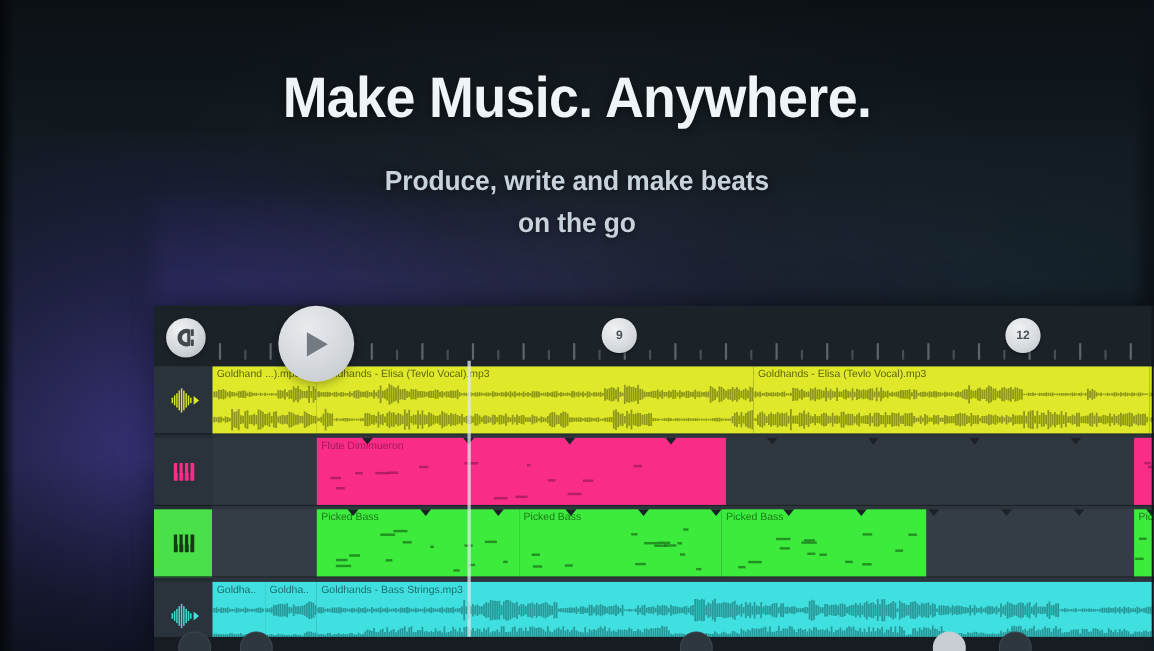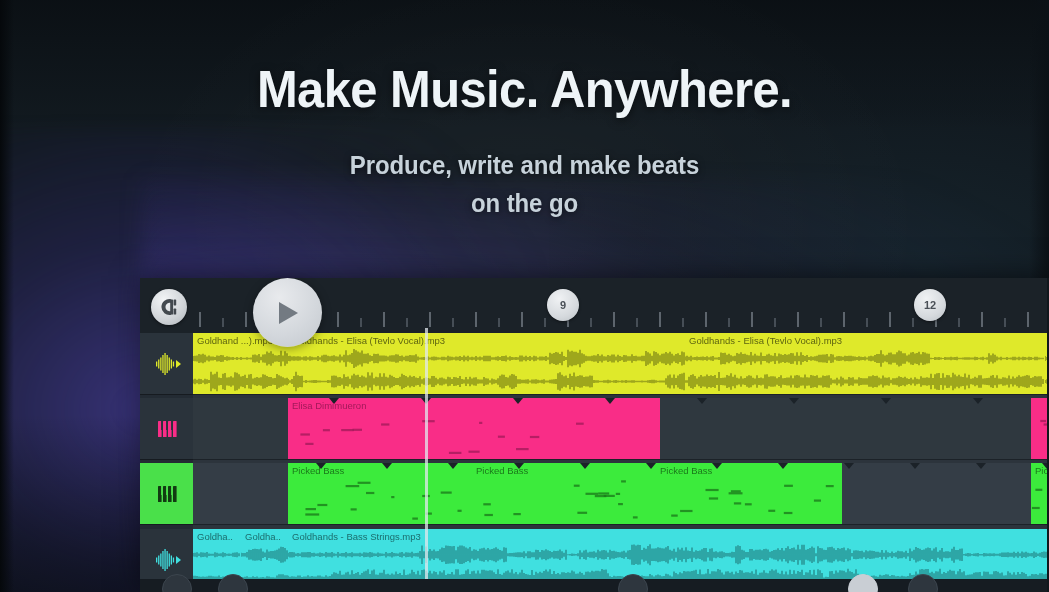--- a/index.html
+++ b/index.html
@@ -288,21 +288,21 @@
           <div class="wavewrap">
             <svg width="104" height="46" viewBox="0 0 104 46" preserveAspectRatio="none" style="display: block;">
               <path d="M0 9.013652509210806 L0 13.986347490789194 M2 9.95167012881284 L2 13.04832987118716 M4 10.093010065301495 L4 12.906989934698505 M6 9.805487700342201 L6 13.194512299657799 M8 9.80099284027674 L8 13.19900715972326 M10 8.746669070978532 L10 14.253330929021468 M12 9.953083748661447 L12 13.046916251338553 M14 9.162944236773182 L14 13.837055763226818 M16 9.48392047755624 L16 13.51607952244376 M18 9.17931786250847 L18 13.82068213749153 M20 10.344835064472864 L20 12.655164935527136 M22 9.400630915464717 L22 13.599369084535283 M24 9.857282236588071 L24 13.142717763411929 M26 2.000237801334068 L26 20.999762198665934 M28 6.3482055248304885 L28 16.65179447516951 M30 4.429365955740331 L30 18.57063404425967 M32 2.61126363473344 L32 20.38873636526656 M34 2.595463911278978 L34 20.404536088721024 M36 2.7300097375478725 L36 20.269990262452126 M38 5.710625440898586 L38 17.289374559101415 M40 2.982013967538789 L40 20.01798603246121 M42 7.17928496930539 L42 15.820715030694611 M44 2.898553365024922 L44 20.101446634975076 M46 9.411323676289587 L46 13.588676323710413 M48 10.493656946313926 L48 12.506343053686074 M50 9.459556544239344 L50 13.540443455760656 M52 10.551796799458078 L52 12.448203200541922 M54 10.536532914841684 L54 12.463467085158316 M56 4.335412751301019 L56 18.66458724869898 M58 2.523949136780841 L58 20.476050863219157 M60 5.571713602761477 L60 17.428286397238523 M62 7.472412915872863 L62 15.527587084127138 M64 5.592186206194678 L64 17.40781379380532 M66 5.485955136137394 L66 17.514044863862605 M68 6.279742364427056 L68 16.720257635572942 M70 1.4502009177214763 L70 21.549799082278525 M72 6.805104248774499 L72 16.194895751225502 M74 10.9470232541716 L74 12.0529767458284 M76 10.816626397450097 L76 12.183373602549903 M78 10.78479397754032 L78 12.21520602245968 M80 10.650099964784886 L80 12.349900035215114 M82 10.194116401369314 L82 12.805883598630686 M84 10.49136114249012 L84 12.50863885750988 M86 10.678096875773852 L86 12.321903124226148 M88 10.536026983956043 L88 12.463973016043957 M90 10.633410604091434 L90 12.366589395908566 M92 10.163059584263566 L92 12.836940415736434 M94 8.64699176972811 L94 14.35300823027189 M96 8.755809614320716 L96 14.244190385679284 M98 6.734280052426233 L98 16.265719947573768 M100 7.0439449439337976 L100 15.956055056066202 M102 9.545031737207886 L102 13.454968262792114 " stroke="#5d6410" stroke-width="1.6" opacity="0.62"></path>
               <path d="M0 33.1107218484889 L0 35.8892781515111 M2 32.15328609339777 L2 36.84671390660223 M4 33.18118841382093 L4 35.81881158617907 M6 32.08097199813201 L6 36.91902800186799 M8 32.35444030364597 L8 36.64555969635403 M10 33.20577915555623 L10 35.79422084444377 M12 31.98670336613286 L12 37.01329663386714 M14 33.07399199938372 L14 35.92600800061628 M16 31.636767399504606 L16 37.363232600495394 M18 32.646982980356555 L18 36.353017019643445 M20 32.405919949420785 L20 36.594080050579215 M22 31.876287621332448 L22 37.12371237866755 M24 31.782979550681194 L24 37.21702044931881 M26 31.68962181441166 L26 37.31037818558834 M28 32.529753160328255 L28 36.470246839671745 M30 32.700796149196684 L30 36.299203850803316 M32 33.22605253763031 L32 35.77394746236969 M34 33.04601690126292 L34 35.95398309873708 M36 32.493539194139885 L36 36.506460805860115 M38 31.903951201024757 L38 37.09604879897525 M40 33.08703757270705 L40 35.91296242729295 M42 33.214080814972114 L42 35.785919185027886 M44 32.8897040546246 L44 36.1102959453754 M46 33.10818751485058 L46 35.89181248514942 M48 32.422574975805766 L48 36.577425024194234 M50 33.50384629636441 L50 35.49615370363559 M52 33.44798560418765 L52 35.55201439581235 M54 33.31252975295913 L54 35.68747024704087 M56 33.724522321867 L56 35.275477678133 M58 33.50449734816527 L58 35.49550265183473 M60 33.31820101648569 L60 35.68179898351431 M62 33.73082102589712 L62 35.26917897410288 M64 33.278960572157885 L64 35.721039427842115 M66 32.93478933551314 L66 36.06521066448686 M68 33.38176244886266 L68 35.61823755113734 M70 33.62765196298003 L70 35.37234803701997 M72 33.654714485462705 L72 35.345285514537295 M74 33.07471660671418 L74 35.92528339328582 M76 33.03034099853244 L76 35.96965900146756 M78 32.745754224063646 L78 36.254245775936354 M80 33.30873254674997 L80 35.69126745325003 M82 33.523222076277946 L82 35.476777923722054 M84 33.43254428672339 L84 35.56745571327661 M86 33.422303935923026 L86 35.577696064076974 M88 32.966661954770714 L88 36.033338045229286 M90 33.761943616975984 L90 35.238056383024016 M92 32.77532610486844 L92 36.22467389513156 M94 33.37928861288189 L94 35.62071138711811 M96 32.795176549699995 L96 36.204823450300005 M98 33.38175956992976 L98 35.61824043007024 M100 32.69989425338429 L100 36.30010574661571 M102 33.33986352348975 L102 35.66013647651025 " stroke="#5d6410" stroke-width="1.6" opacity="0.62"></path>
             </svg>
           </div>
         </div>
       </div>
       <div class="lane alt" style="top: 65px; height: 62px;">
         <div class="clip" style="left: 95px; width: 372px; background: rgb(249, 45, 135);">
-          <div class="cname" style="color: rgb(163, 25, 90);">Elisa Dimimueron</div>
+          <div class="cname" style="color: rgb(163, 25, 90);">Flute Dimimueron</div>
           <div class="wavewrap">
             <svg width="372" height="46" viewBox="0 0 372 46" preserveAspectRatio="none" style="display: block;">
               <rect x="134.2" y="8.1" width="12.5" height="2.2" fill="#a3195a" opacity="0.78"></rect>
               <rect x="64.5" y="16.7" width="9.5" height="2.2" fill="#a3195a" opacity="0.78"></rect>
               <rect x="288.0" y="10.6" width="7.7" height="2.2" fill="#a3195a" opacity="0.78"></rect>
               <rect x="12.4" y="21.4" width="9.5" height="2.2" fill="#a3195a" opacity="0.78"></rect>
               <rect x="34.9" y="17.1" width="7.0" height="2.2" fill="#a3195a" opacity="0.78"></rect>
               <rect x="241.9" y="23.9" width="9.4" height="2.2" fill="#a3195a" opacity="0.78"></rect>
               <rect x="53.2" y="17.0" width="12.6" height="2.2" fill="#a3195a" opacity="0.78"></rect>
               <rect x="228.0" y="36.0" width="12.6" height="2.2" fill="#a3195a" opacity="0.78"></rect>

